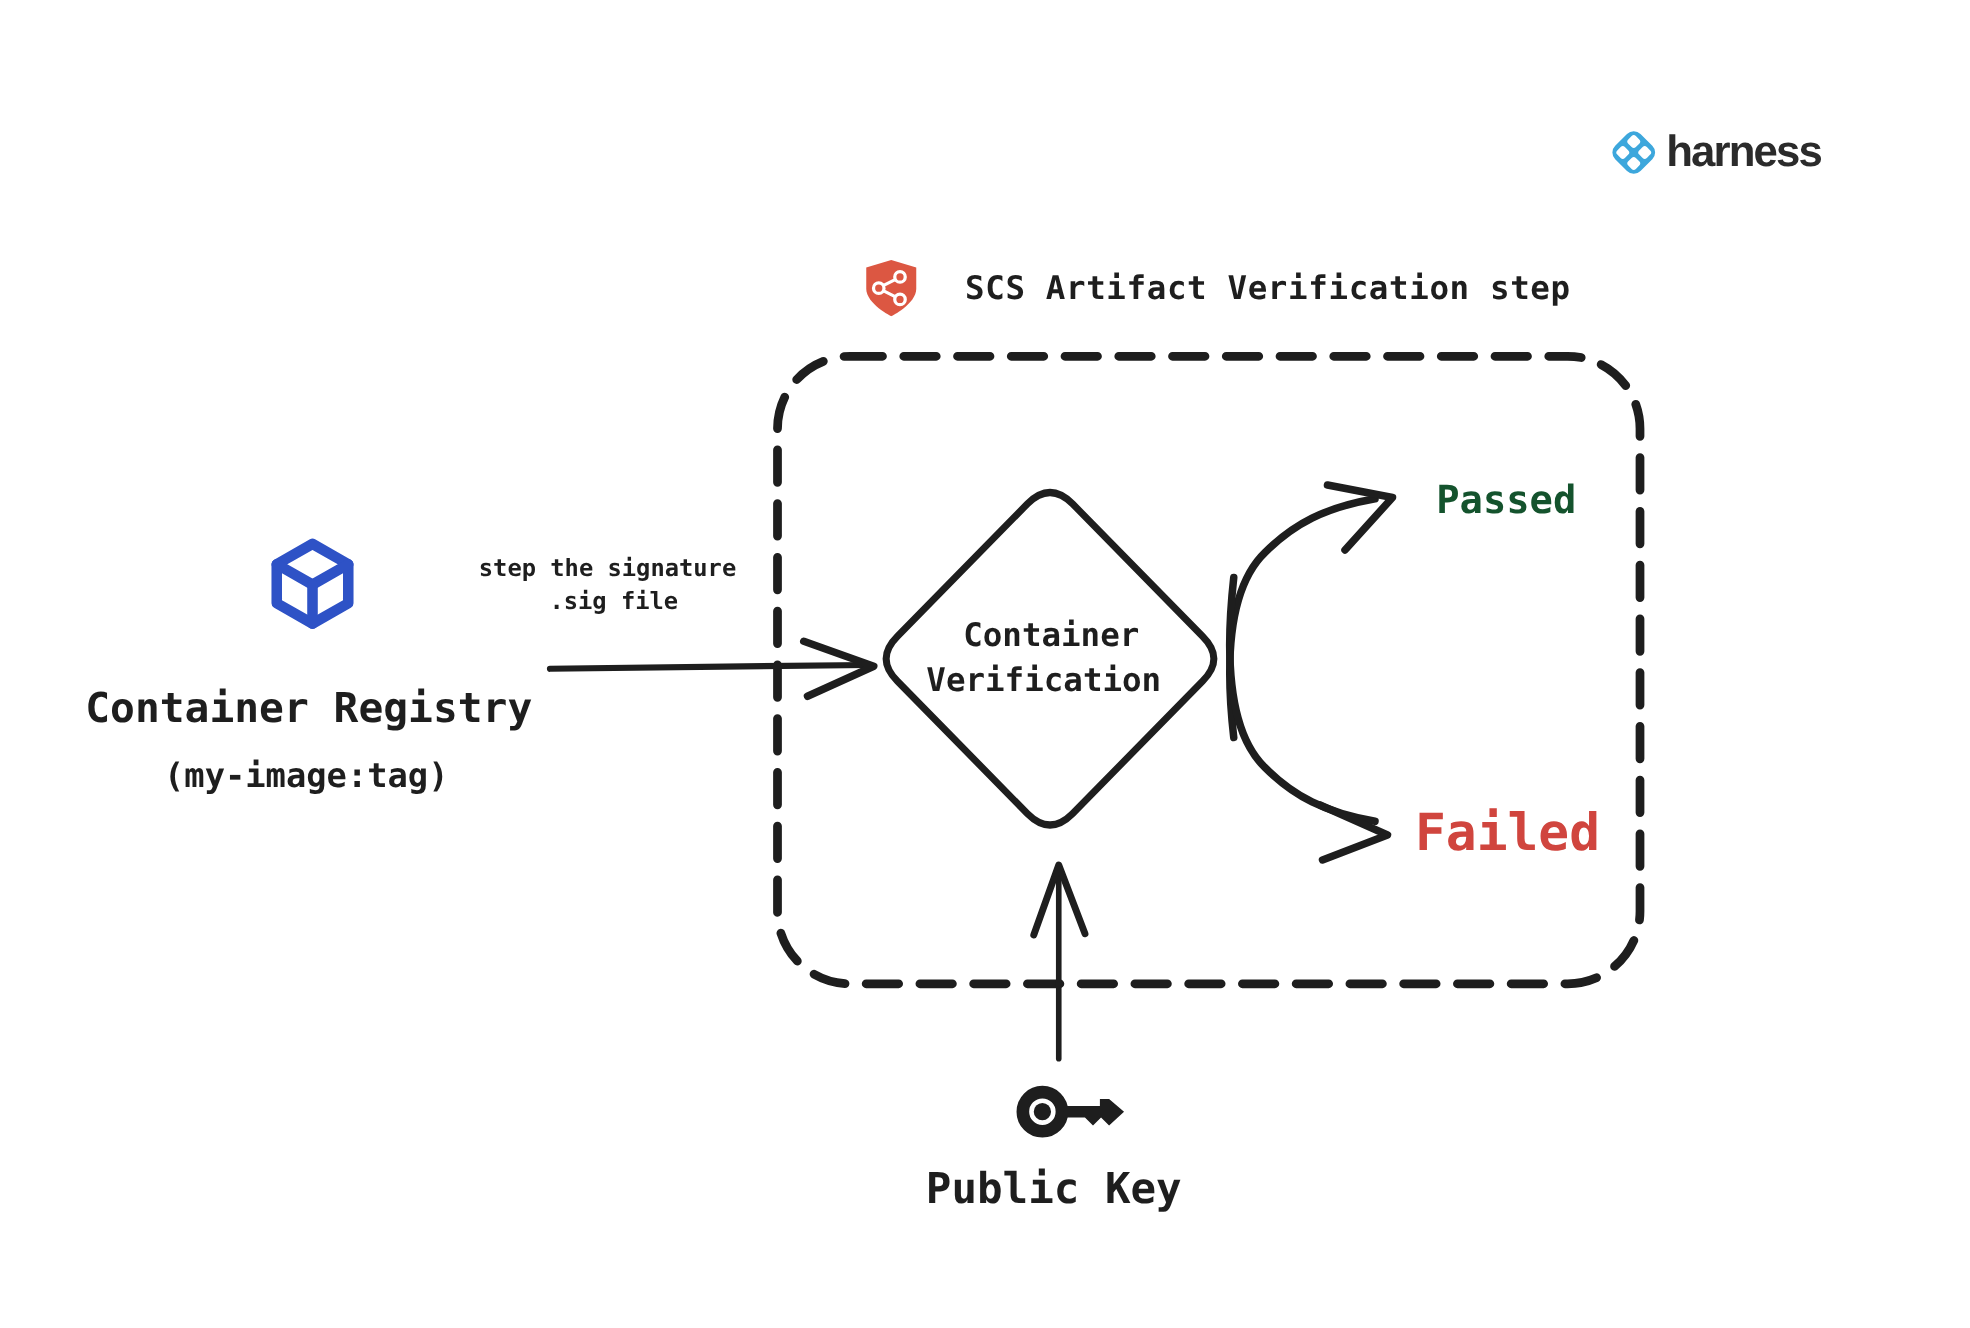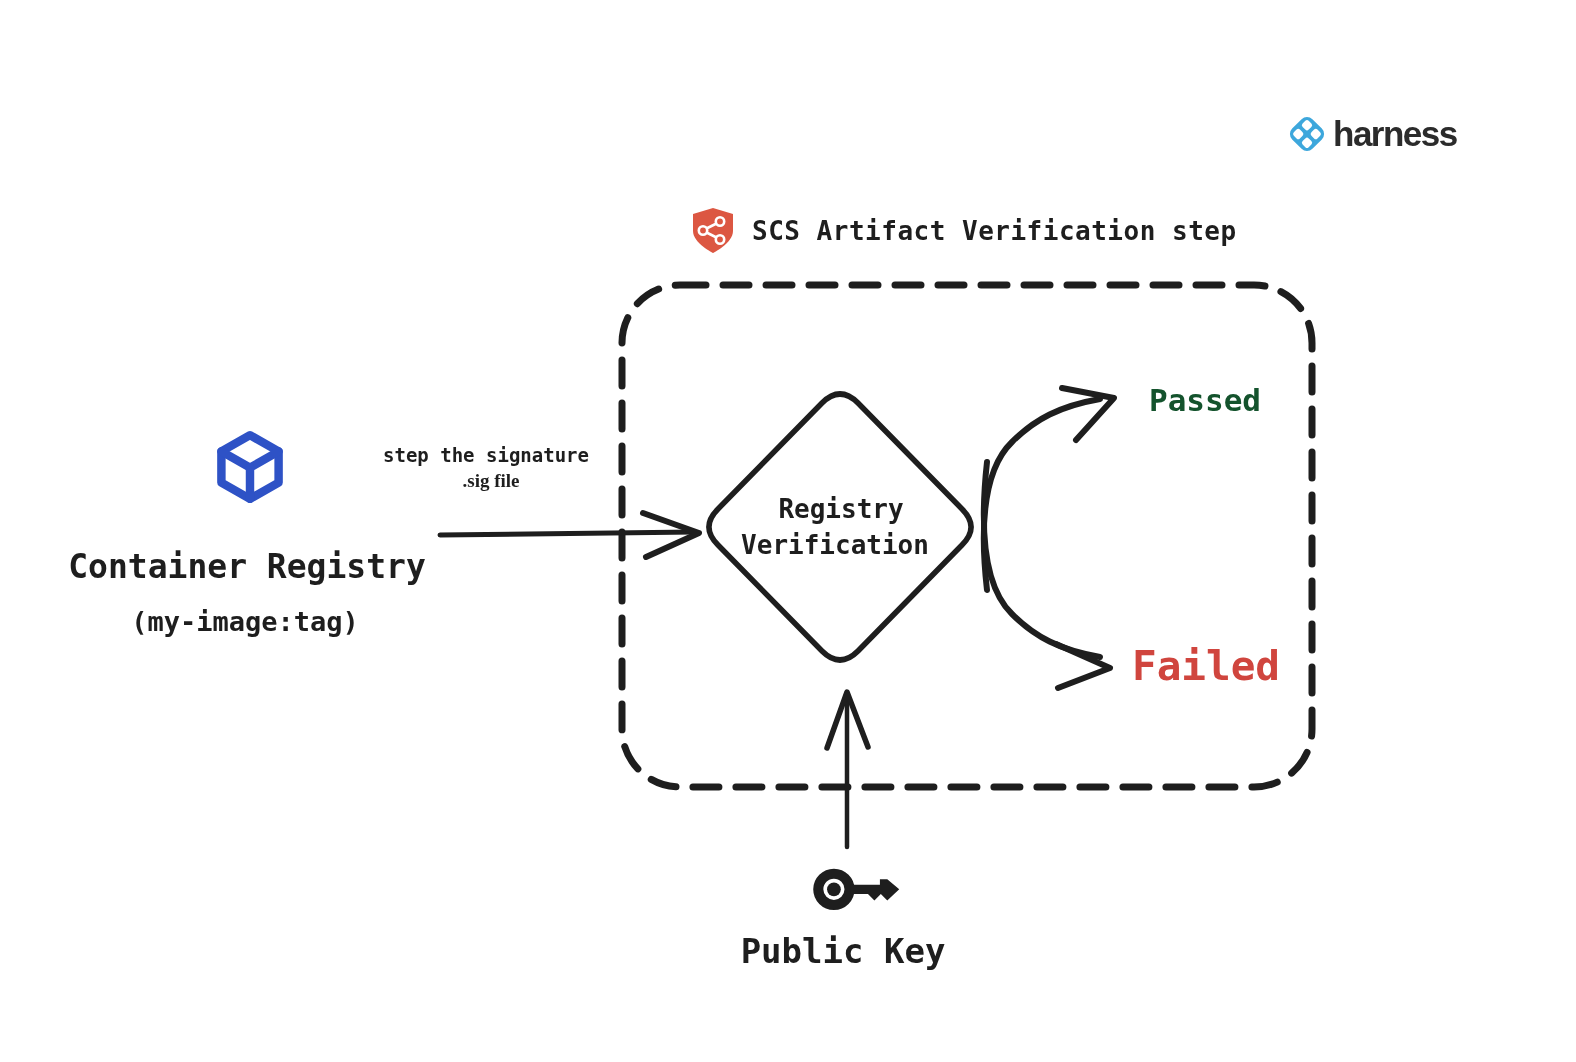--- a/index.html
+++ b/index.html
@@ -6,24 +6,23 @@
   #stage{
     position:relative;width:1576px;height:1062px;background:#ffffff;overflow:hidden;
     font-family:"DejaVu Sans Mono", monospace;color:#1e1e1e;
   }
   .abs{position:absolute;}
   .lbl{position:absolute;white-space:nowrap;transform:translate(-50%,-50%);font-weight:600;color:#1e1e1e;}
   #canvas-svg{position:absolute;left:0;top:0;}
   .brand{
     position:absolute;left:1286px;top:101px;display:flex;align-items:center;gap:5px;
     font-family:"Liberation Sans", sans-serif;
-    margin-top:12px;
   }
   .brand-text{font-size:35px;font-weight:700;letter-spacing:-1.5px;color:#2b2b2b;}
-  .title-row{position:absolute;left:688px;top:205px;display:flex;align-items:center;gap:14px;}
+  .title-row{position:absolute;left:688px;top:205px;display:flex;align-items:center;gap:34px;}
   .title-text{font-size:26px;font-weight:600;color:#1e1e1e;letter-spacing:0.5px;}
   .passed{color:#14532d;font-size:31px;}
   .failed{color:#d0453e;font-size:41px;}
   .diamond-text{font-size:26px;font-weight:600;}
   .registry-title{font-size:33px;}
   .registry-sub{font-size:27px;}
   .edge-lbl{font-size:19px;}
   .pubkey-lbl{font-size:34px;}
 </style>
 </head>
@@ -79,23 +78,23 @@
     <g fill="none" stroke="#2e52c6" stroke-width="2.6" stroke-linecap="round" stroke-linejoin="round">
       <path d="M 12 2.2 L 20.8 7.2 L 20.8 16.8 L 12 21.8 L 3.2 16.8 L 3.2 7.2 Z"></path>
       <path d="M 3.2 7.2 L 12 12.2 L 20.8 7.2"></path>
       <line x1="12" y1="12.2" x2="12" y2="21.8"></line>
     </g>
   </svg>
   <div class="lbl registry-sub" style="left:245px;top:621px;">(my-image:tag)</div>
   <div class="lbl registry-title" style="left:247px;top:566px;">Container Registry</div>
 
   <div class="lbl edge-lbl" style="left:486px;top:455px;">step the signature</div>
-  <div class="lbl edge-lbl" style="left:491px;top:481px;font-family:Liberation Serif, serif;">.sig file</div>
+  <div class="lbl edge-lbl" style="left:491px;top:481px;">.sig file</div>
 
-  <div class="lbl diamond-text" style="left:841px;top:509px;">Registry</div>
+  <div class="lbl diamond-text" style="left:841px;top:509px;">Container</div>
   <div class="lbl diamond-text" style="left:835px;top:545px;">Verification</div>
 
   <div class="lbl passed" style="left:1205px;top:400px;">Passed</div>
   <div class="lbl failed" style="left:1206px;top:666px;">Failed</div>
 
   <svg class="abs" style="left:810px;top:856px;" width="92" height="63" viewBox="0 0 100 68">
     <circle cx="26" cy="36" r="17" fill="none" stroke="#1e1e1e" stroke-width="11"></circle>
     <circle cx="26" cy="36" r="7.5" fill="#1e1e1e"></circle>
     <path d="M 44 31 L 76 31 L 76 25 L 84 25 L 97 36 L 84 48 L 77 41 L 70 48 L 63 41 L 63 41 L 44 41 Z" fill="#1e1e1e"></path>
   </svg>

